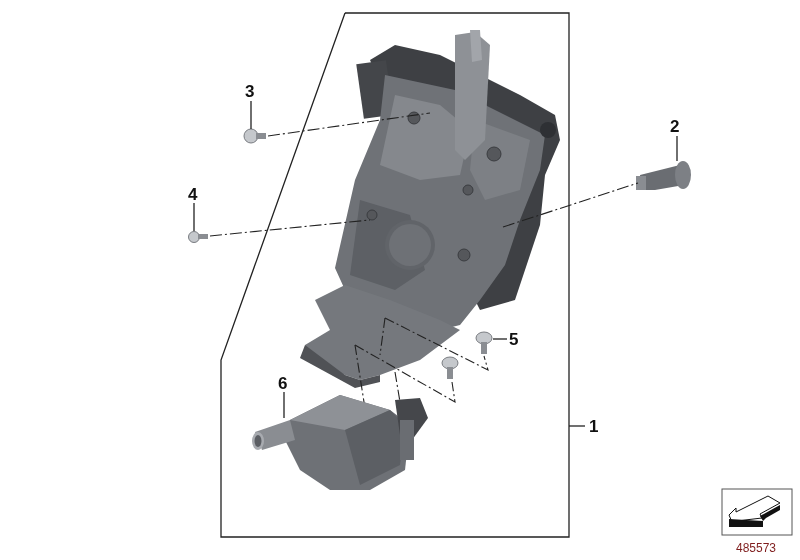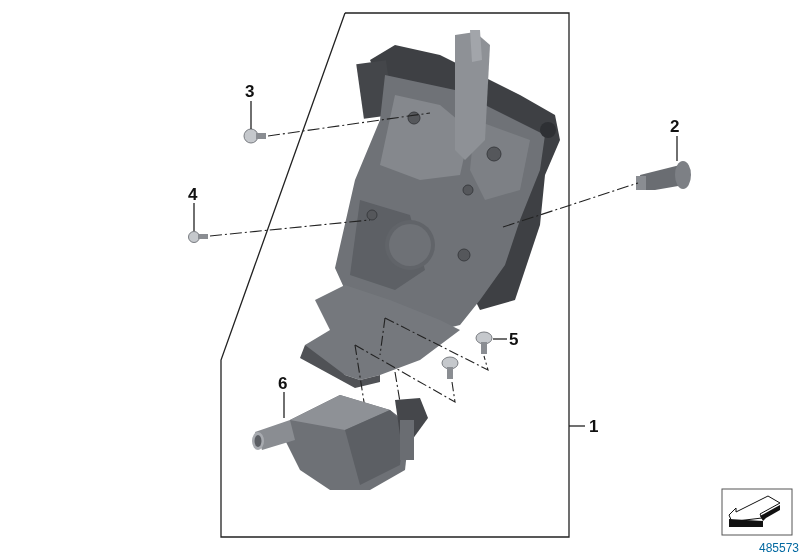--- a/index.html
+++ b/index.html
@@ -1,19 +1,19 @@
 <!DOCTYPE html>
 <html><head>
   <meta charset="utf-8">
   <style>
     html, body { margin: 0; padding: 0; background: #ffffff; }
     body { width: 800px; height: 560px; position: relative; overflow: hidden; font-family: "Liberation Sans", sans-serif; }
     #diagram { position: absolute; left: 0; top: 0; width: 800px; height: 560px; }
     .callout { position: absolute; font-family: "Liberation Sans", sans-serif; font-weight: bold; font-size: 17px; color: #111; line-height: 1; }
-    .ref { position: absolute; left: 736px; top: 541px; font-family: "Liberation Sans", sans-serif; font-size: 12px; color: #0369a1; margin-left: 23px; }
+    .ref { position: absolute; left: 736px; top: 541px; font-family: "Liberation Sans", sans-serif; font-size: 12px; color: #7f1d1d; }
   </style>
 </head>
 <body>
 
 <svg id="diagram" viewBox="0 0 800 560" xmlns="http://www.w3.org/2000/svg">
 
   <polyline points="345,13 569,13 569,537 221,537 221,360 345,13" fill="none" stroke="#222" stroke-width="1.3"></polyline>
 
   <line x1="569" y1="426" x2="585" y2="426" stroke="#222" stroke-width="1.3"></line>
 

